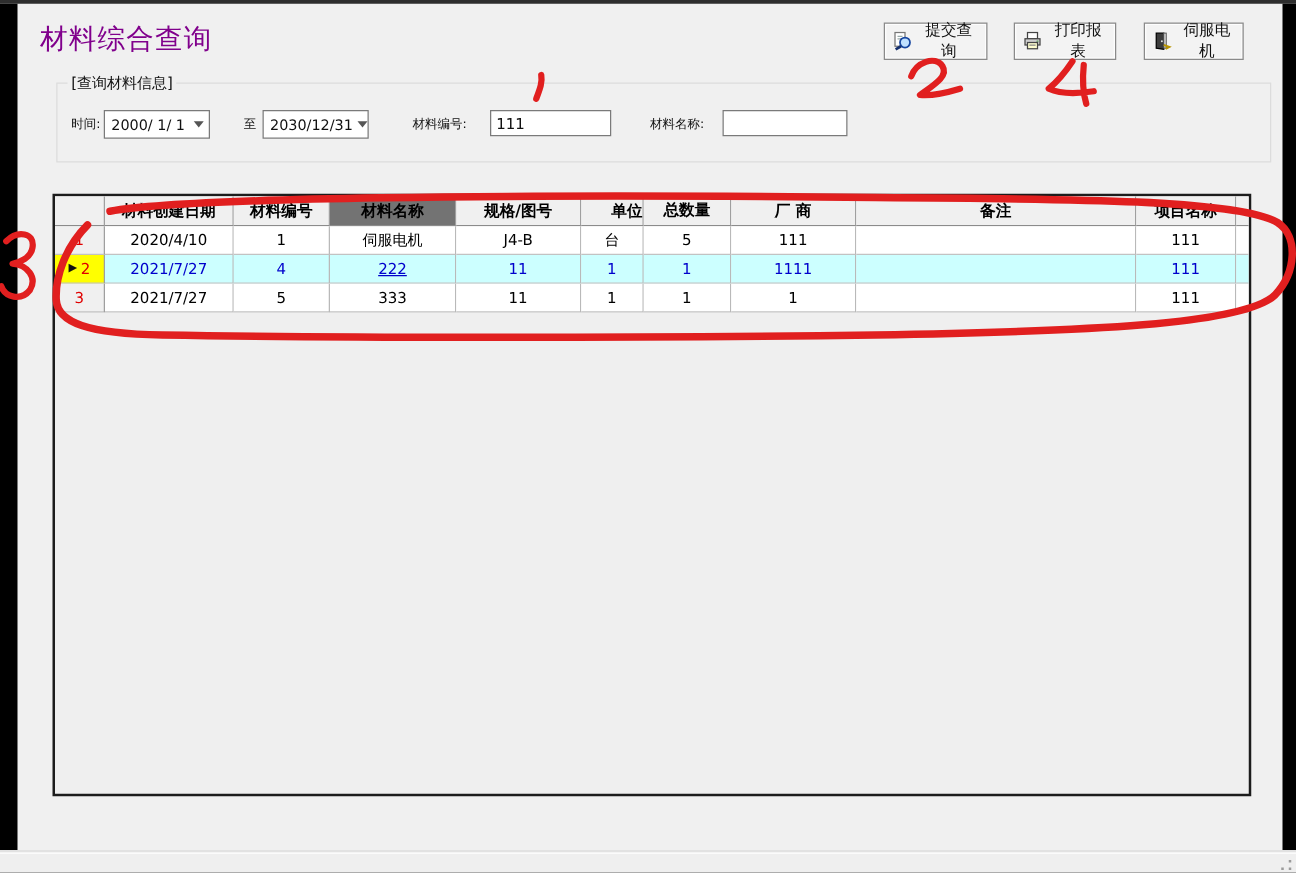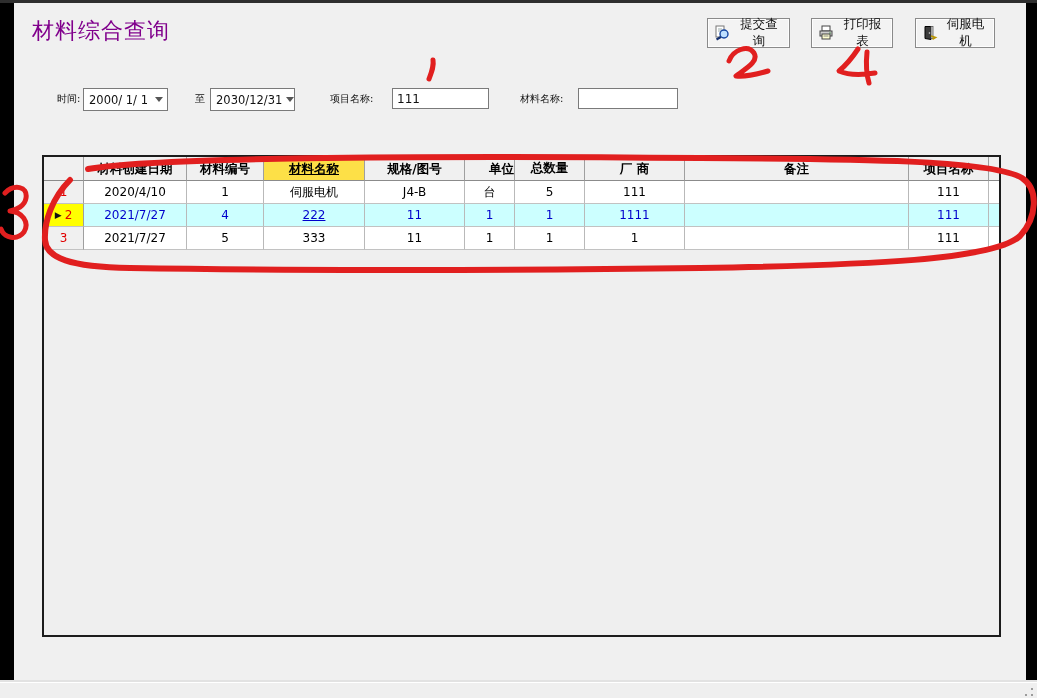--- a/index.html
+++ b/index.html
@@ -60,21 +60,21 @@
     border:2px solid #1c1c1c;background:#efefef;box-sizing:border-box;overflow:hidden;
   }
   .thead{display:flex;height:24px;}
   .th{
     box-sizing:border-box;height:24px;line-height:23px;text-align:center;
     font-size:12.5px;font-weight:bold;color:#000;background:#f0f0f0;
     border-right:1px solid #9f9f9f;border-bottom:1px solid #8b8b8b;
     overflow:hidden;white-space:nowrap;
   }
   .th-corner{width:40px;}
-  .th-hl{background:#fde047;text-decoration:underline;}
+  .th-hl{background:#737373;}
   .th-fill{flex:1;border-right:none;}
   .tr{display:flex;height:23px;}
   .td{
     box-sizing:border-box;height:23px;line-height:22px;text-align:center;
     font-size:12px;color:#000;background:#fff;
     border-right:1px solid #b9b9b9;border-bottom:1px solid #c2c2c2;
     overflow:hidden;white-space:nowrap;
   }
   .rownum{
     background:#f0f0f0;color:#e00000;border-right:1px solid #9f9f9f;
@@ -93,33 +93,36 @@
 </head>
 <body>
 
 <div class="screen">
   <div class="frame-top"></div>
   <div class="frame-left"></div>
   <div class="frame-right"></div>
 
   <div class="page-title">材料综合查询</div>
 
+  <div class="groupbox">
+    <span class="groupbox-label">[查询材料信息]</span>
+  </div>
 
   <span class="field-label" style="left:57px;top:92px;position:absolute">时间:</span>
   <div class="combo" style="left:83px;top:88px;width:85px">
     <span>2000/ 1/ 1</span>
     <span class="chev"></span>
   </div>
   <span class="field-label" style="left:195px;top:92px;position:absolute">至</span>
   <div class="combo" style="left:210px;top:88px;width:85px">
     <span>2030/12/31</span>
     <span class="chev"></span>
   </div>
 
-  <span class="field-label" style="left:330px;top:92px;position:absolute">项目名称:</span>
+  <span class="field-label" style="left:330px;top:92px;position:absolute">材料编号:</span>
   <input class="textbox" style="left: 392px; top: 88px; width: 97px;" value="111">
 
   <span class="field-label" style="left:520px;top:92px;position:absolute">材料名称:</span>
   <input class="textbox" style="left: 578px; top: 88px; width: 100px;" value="">
 
   <button class="btn" style="left:707px;width:83px">
     <svg width="16" height="16" viewBox="0 0 16 16">
       <rect x="2" y="1" width="8" height="11" fill="#ffffff" stroke="#777" stroke-width="1"></rect>
       <line x1="4" y1="4" x2="8" y2="4" stroke="#9aa" stroke-width="1"></line>
       <line x1="4" y1="6" x2="8" y2="6" stroke="#9aa" stroke-width="1"></line>

